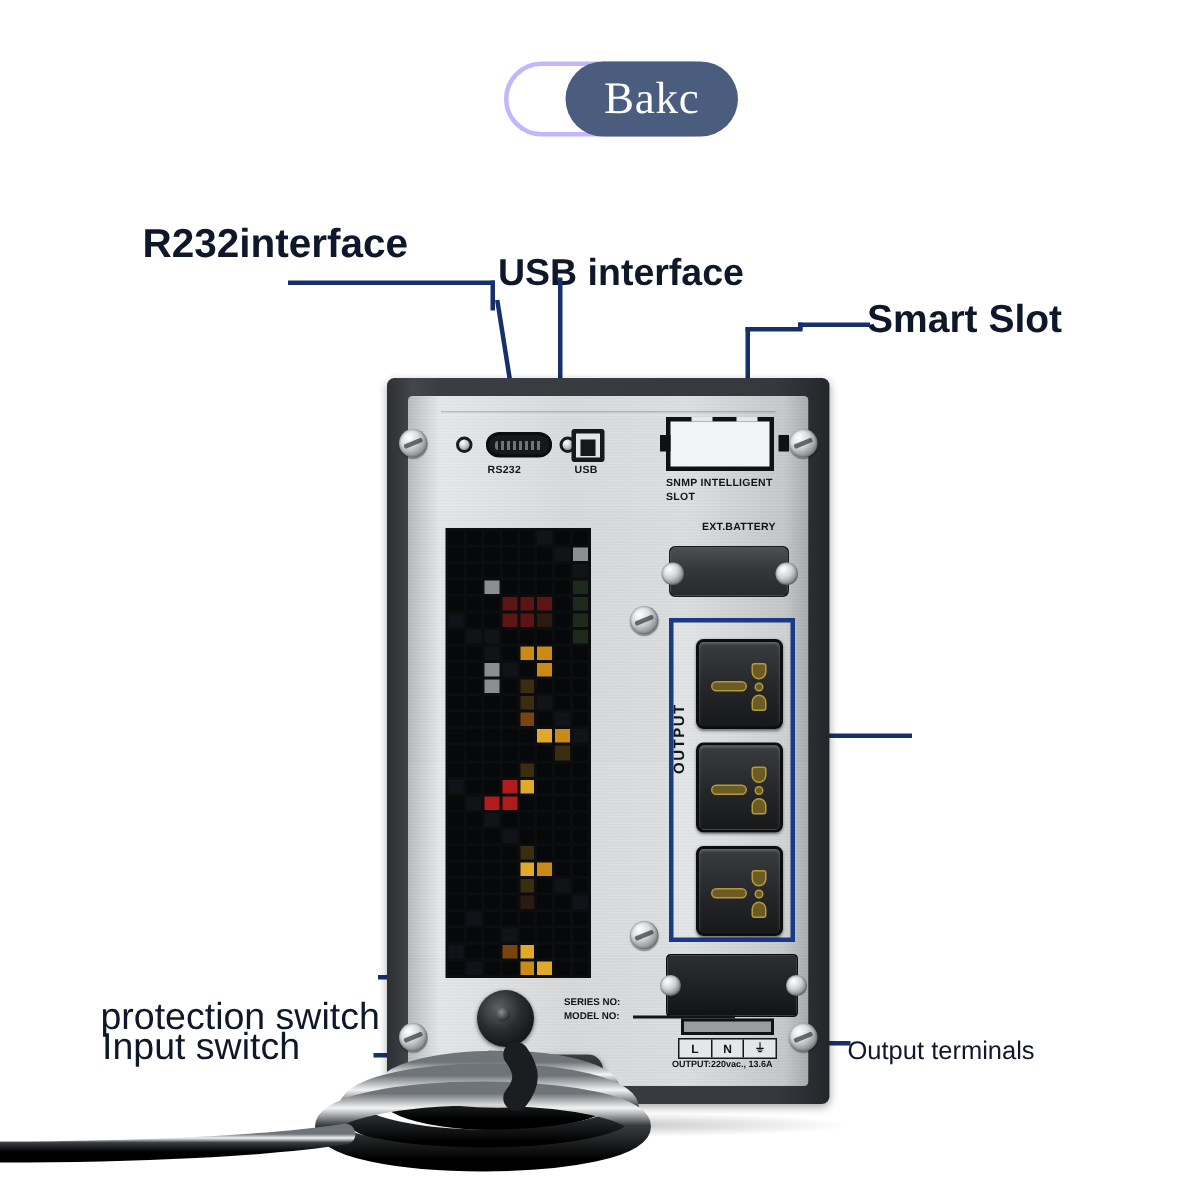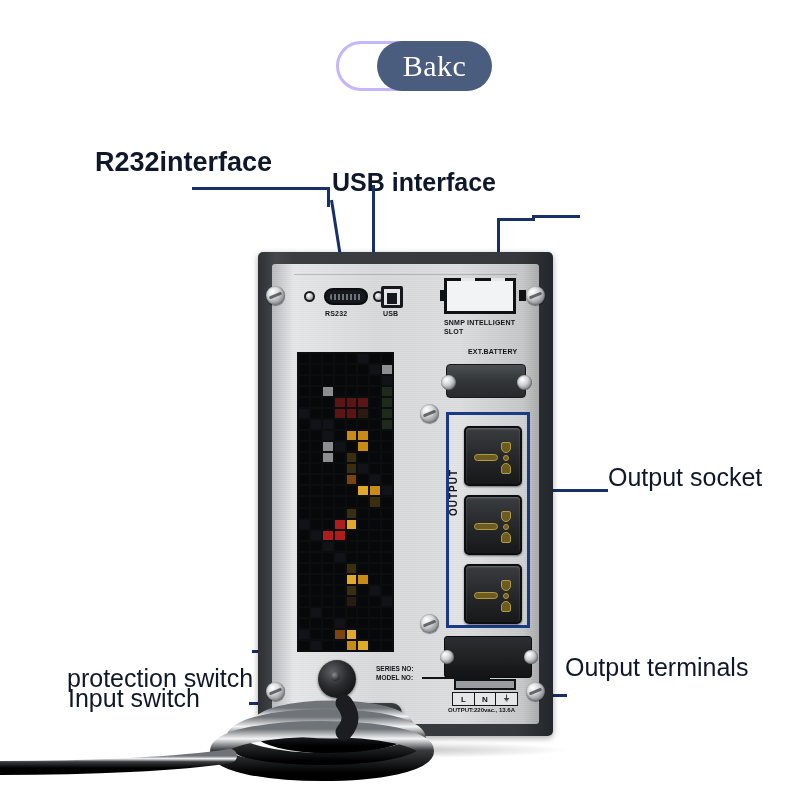--- a/index.html
+++ b/index.html
@@ -16,21 +16,21 @@
   #badge-text{position:absolute;left:0;top:0;width:115px;height:50px;
          display:flex;align-items:center;justify-content:center;
          color:#ffffff;font-size:30px;letter-spacing:.5px;}
 
   
   .lbl{position:absolute;color:#0f172a;white-space:pre;line-height:1.12;}
   #lab-r232{left:95px;top:147px;font-size:27px;font-weight:bold;}
   #lab-usb{left:332px;top:168px;font-size:25px;font-weight:bold;}
   #lab-smart{left:578px;top:198px;font-size:26px;font-weight:bold;}
   #lab-outsock{left:608px;top:463px;font-size:25px;}
-  #lab-outterm{left:565px;top:653px;font-size:25px;}
+  #lab-outterm{left:565px;top:691px;font-size:17px;}
   #lab-over{left:67px;top:608px;font-size:25px;text-align:left;}
   #lab-input{left:68px;top:684px;font-size:25px;}
 
   
   .ln{position:absolute;background:#17306b;}
   .lnh{height:3px;}
   .lnv{width:3px;}
 
   
   #device{position:absolute;left:258px;top:252px;width:295px;height:484px;
@@ -167,21 +167,21 @@
 <div class="stage">
 
   <div id="badge">
     <div id="badge-oval">
       <div id="badge-text">Bakc</div>
     </div>
   </div>
 
   <div class="lbl" id="lab-r232">R232interface</div>
   <div class="lbl" id="lab-usb">USB interface</div>
-  <div class="lbl" id="lab-outsock">Output socket</div>
+  <div class="lbl" id="lab-smart">Smart Slot</div>
   <div class="lbl" id="lab-outterm">Output terminals</div>
   <div class="lbl" id="lab-over">
     <div>protection switch</div>
   </div>
   <div class="lbl" id="lab-input">Input switch</div>
 
   <div class="ln lnh" style="left:192px;top:187px;width:138px;"></div>
   <div class="ln lnv" style="left:327px;top:187px;height:20px;"></div>
   <div class="ln" style="left:330px;top:200px;width:3px;height:80px;transform:rotate(-9deg);transform-origin:top center;"></div>
 

